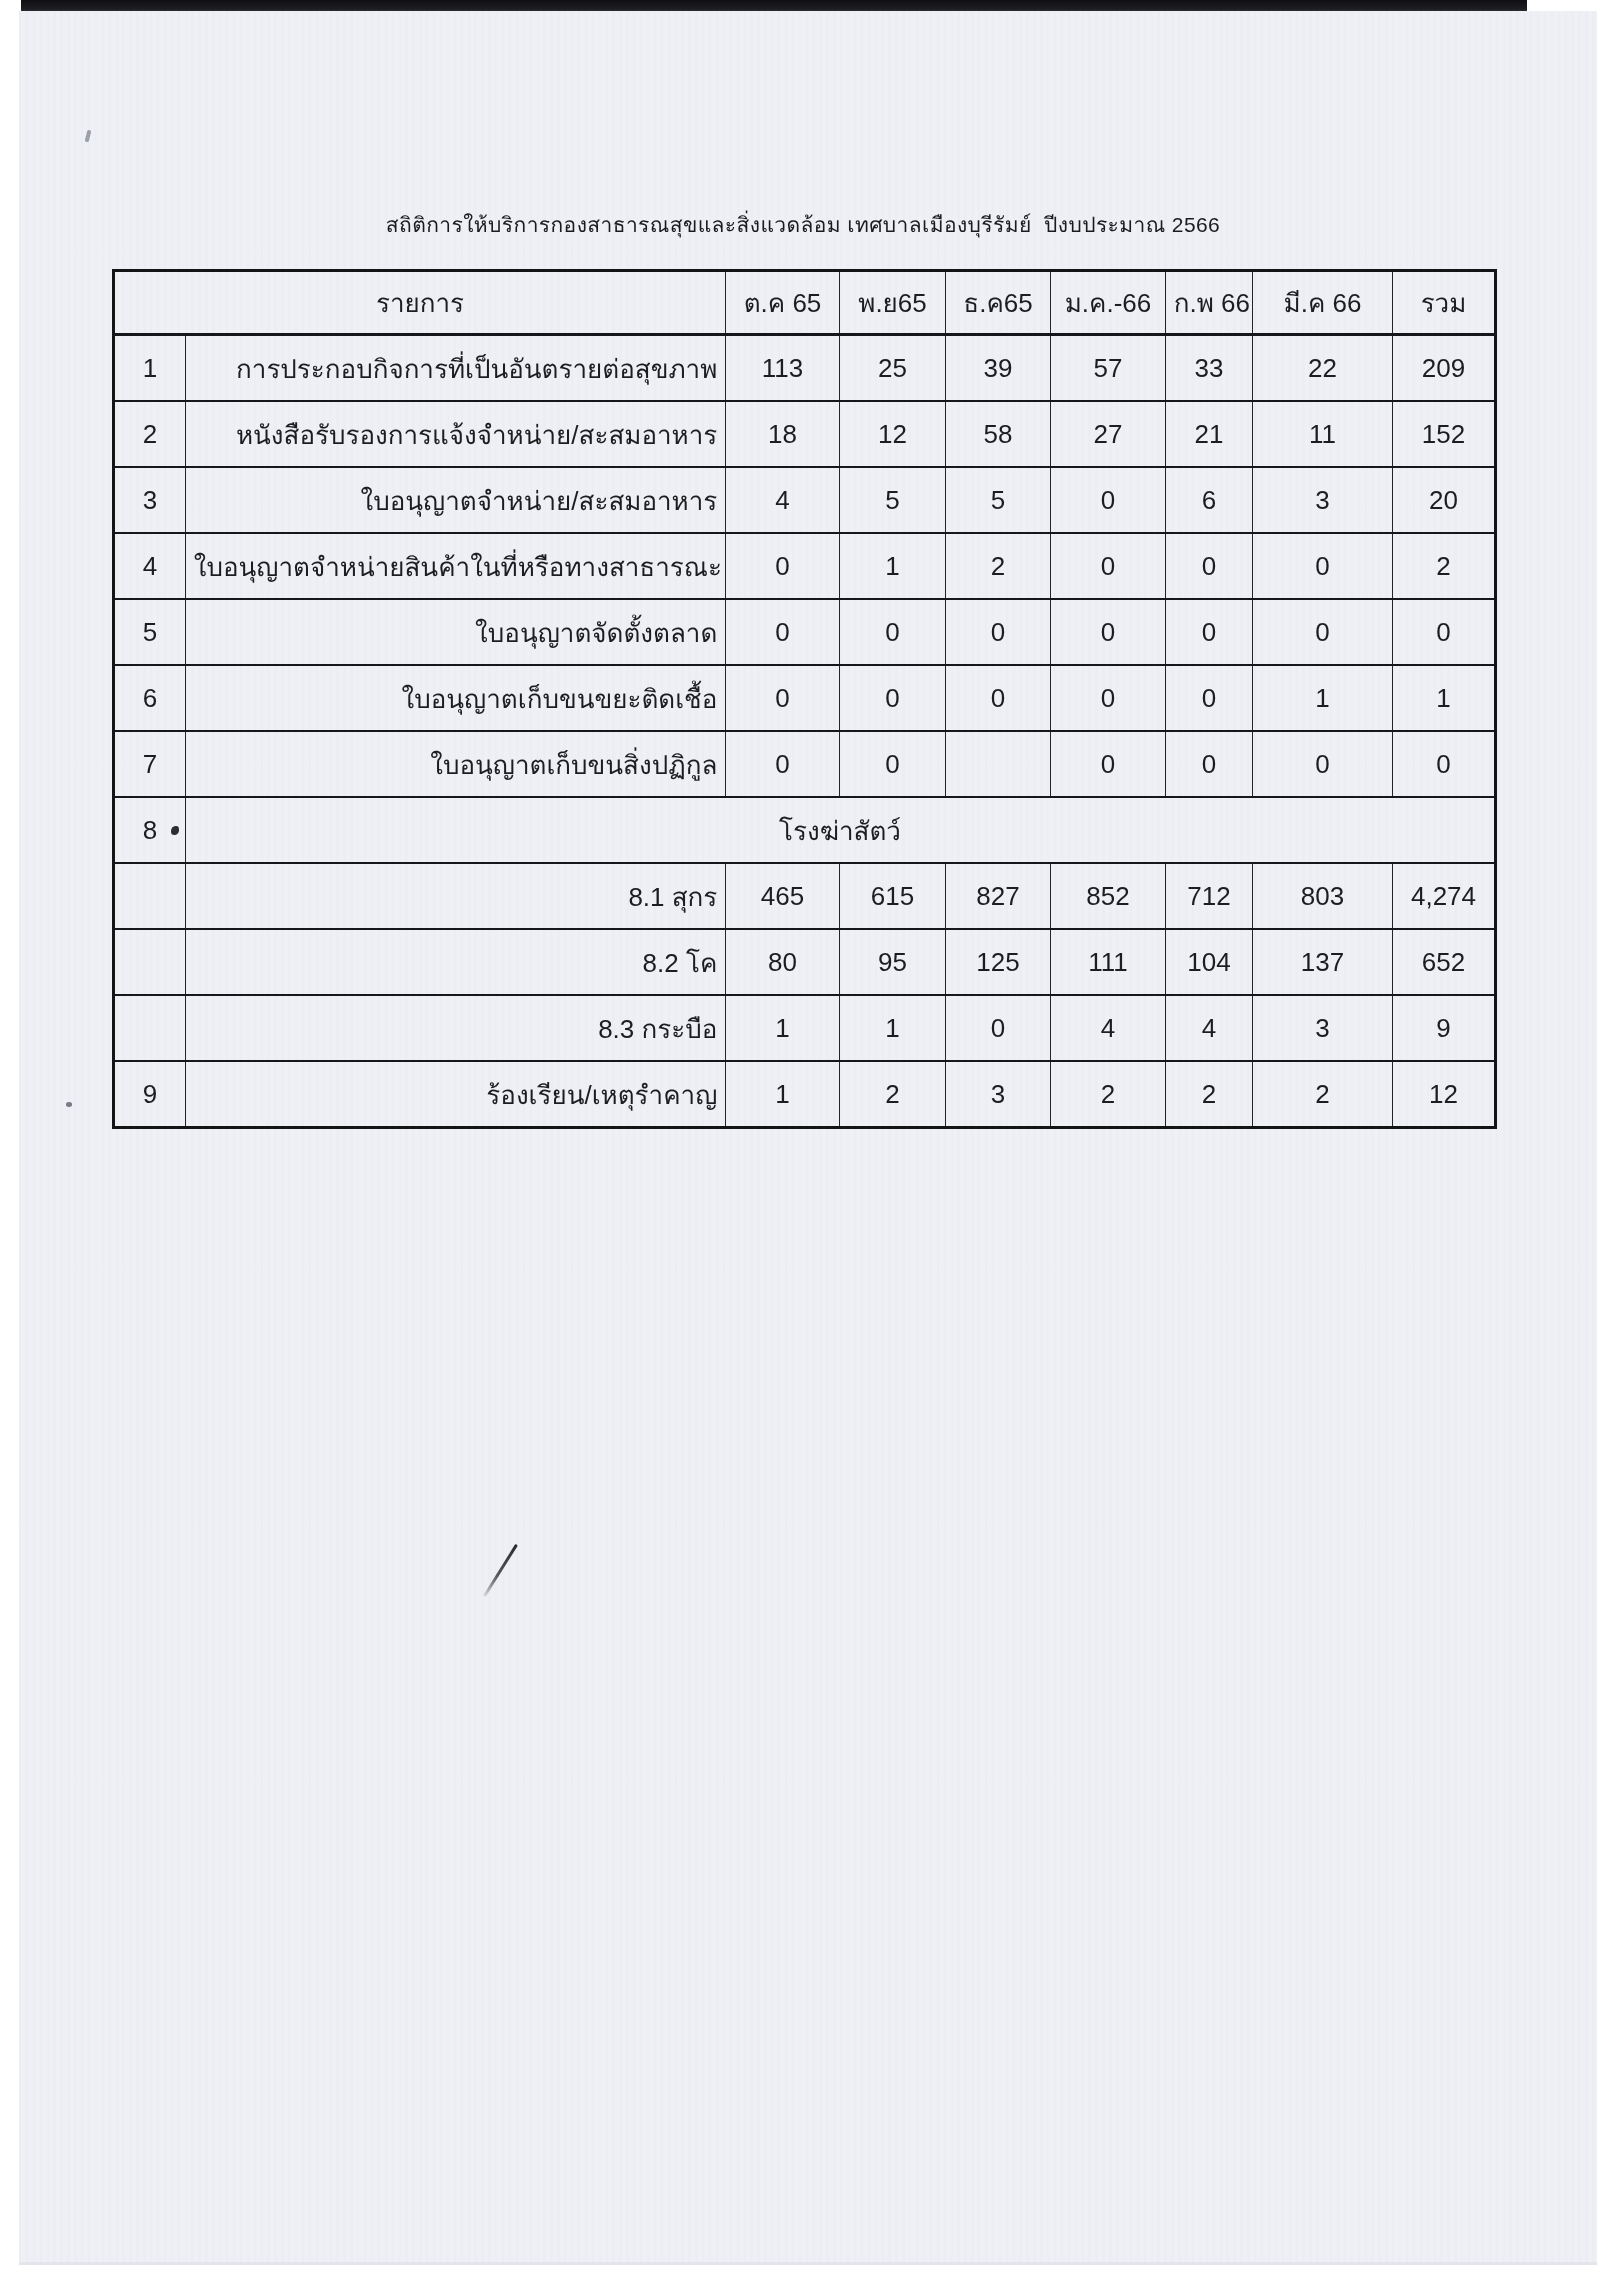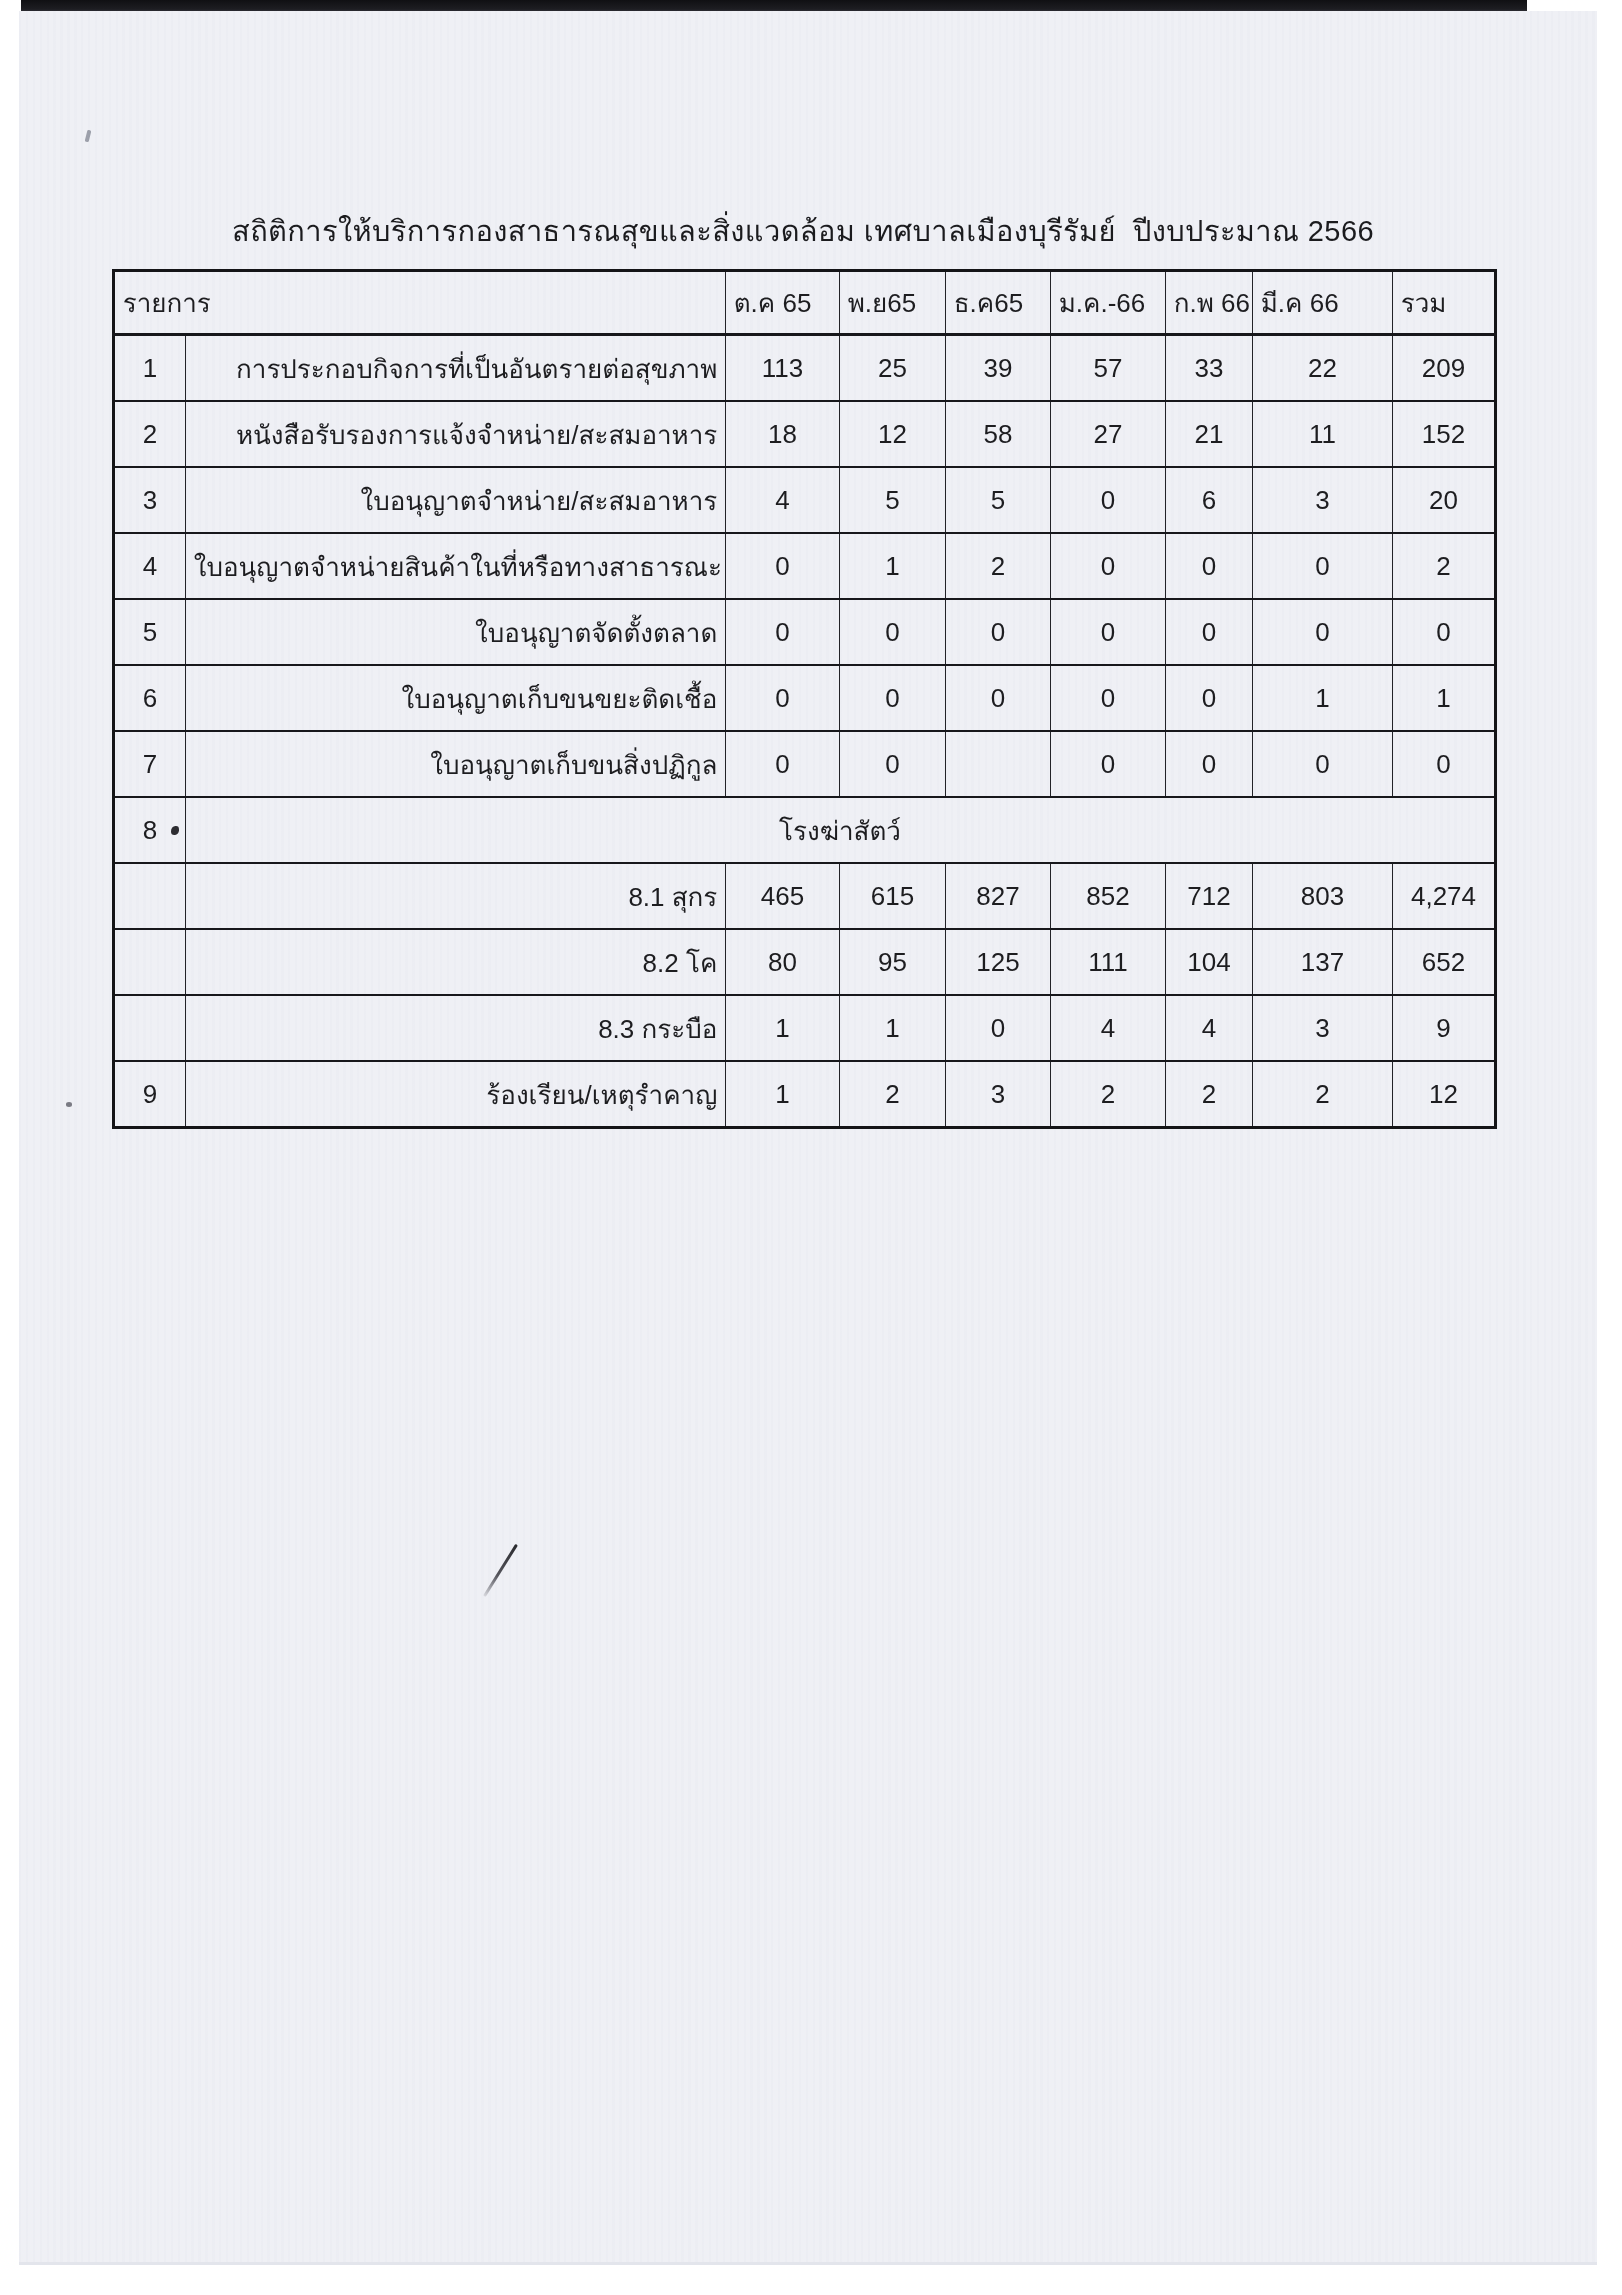--- a/index.html
+++ b/index.html
@@ -40,21 +40,21 @@
     width: 1506px;
     height: 13px;
     background: linear-gradient(180deg, #101013 0%, #1d1d22 70%, #3a3a42 100%);
   }
   .doc-title {
     position: absolute;
     left: 112px;
     top: 208px;
     width: 1382px;
     text-align: center;
-    font-size: 29px;
+    font-size: 21px;
     font-weight: 500;
     color: #1b1b1e;
     letter-spacing: 0.4px;
     white-space: pre;
   }
   table.stats {
     position: absolute;
     left: 112px;
     top: 269px;
     width: 1382px;
@@ -74,21 +74,21 @@
     border-bottom-color: #17171b;
     padding: 0 7.7px;
     font-size: 26px;
     font-weight: 400;
     overflow: hidden;
     white-space: nowrap;
   }
   table.stats thead th {
     height: 61px;
     font-weight: 400;
-    text-align: left;
+    text-align: center;
     border-bottom-width: 3.8px;
   }
   table.stats tbody td { height: 64px; }
   td.col-no   { text-align: center; }
   td.col-item { text-align: right; padding-left: 9.2px; }
   td.col-val  { text-align: center; }
   td.merged   { text-align: center; padding-left: 9.2px; }
   
   .mark { position: absolute; pointer-events: none; }
   .mark-squiggle {

